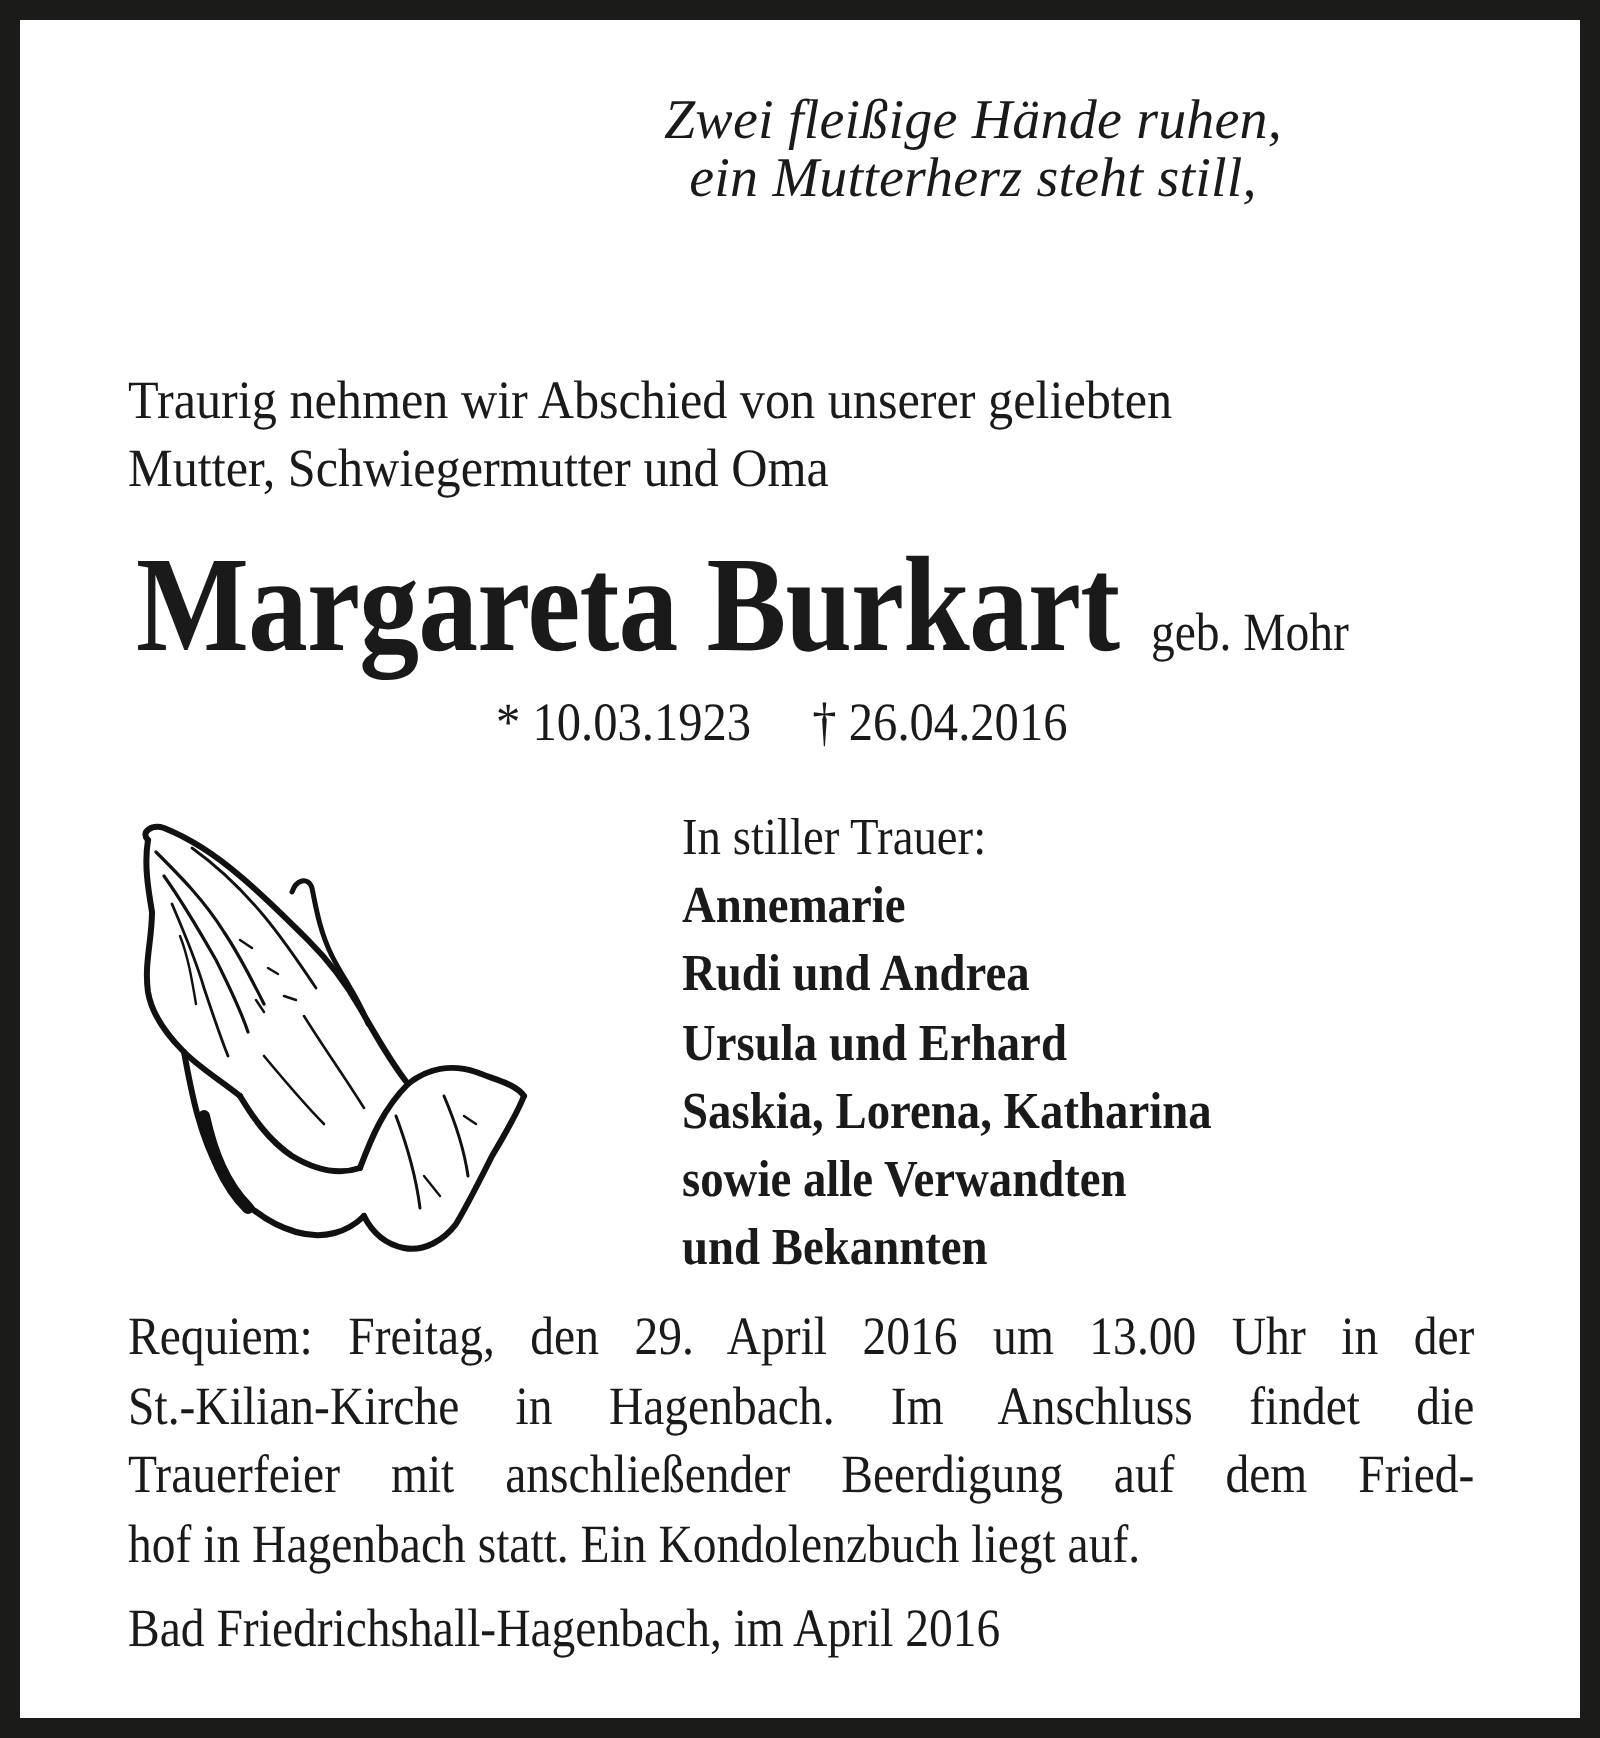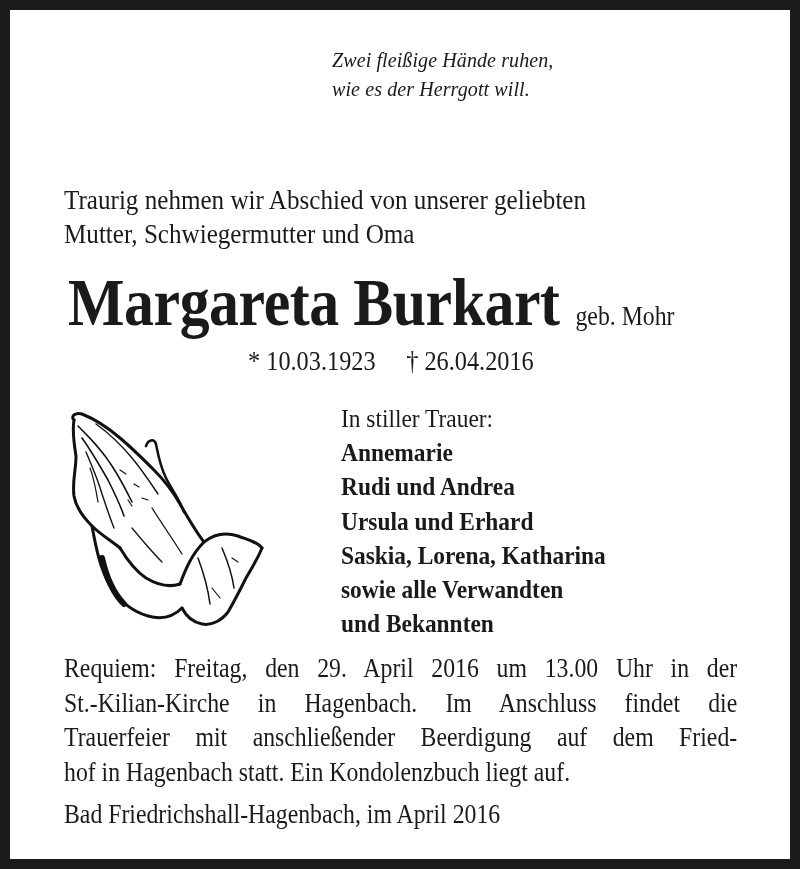--- a/index.html
+++ b/index.html
@@ -10,22 +10,23 @@
       box-sizing: border-box;
       border-top: 10px solid #1b1b19;
       border-left: 10px solid #1b1b19;
       border-right: 10px solid #1b1b19;
       border-bottom: 10px solid #1b1b19;
       background: #ffffff;
     }
     .serif { font-family: "Liberation Serif", "DejaVu Serif", serif; color: #1a1a1a; }
     .poem {
       position: absolute; left: 322px; top: 36px;
-      font-style: italic; font-size: 20px; line-height: 29px;
+      font-style: italic; font-size: 28px; line-height: 29px;
       letter-spacing: 0.1px;
+      text-align: center;
     }
     .poem div { white-space: nowrap; }
     .intro {
       position: absolute; left: 54px; top: 173px;
       font-size: 27px; line-height: 34px;
       transform: scaleX(0.93); transform-origin: left top;
       white-space: nowrap;
     }
     .name-row {
       position: absolute; left: 58px; top: 252px;
@@ -68,21 +69,21 @@
       transform: scaleX(0.88); transform-origin: left top;
     }
   </style>
 </head>
 <body>
 
 <div class="frame">
 
   <div class="poem serif">
     <div>Zwei fleißige Hände ruhen,</div>
-    <div>wie es der Herrgott will.</div>
+    <div>ein Mutterherz steht still,</div>
   </div>
 
   <div class="intro serif">
     <div>Traurig nehmen wir Abschied von unserer geliebten</div>
     <div>Mutter, Schwiegermutter und Oma</div>
   </div>
 
   <div class="name-row serif">
     <span class="name">Margareta Burkart</span><span class="maiden">geb. Mohr</span>
   </div>

